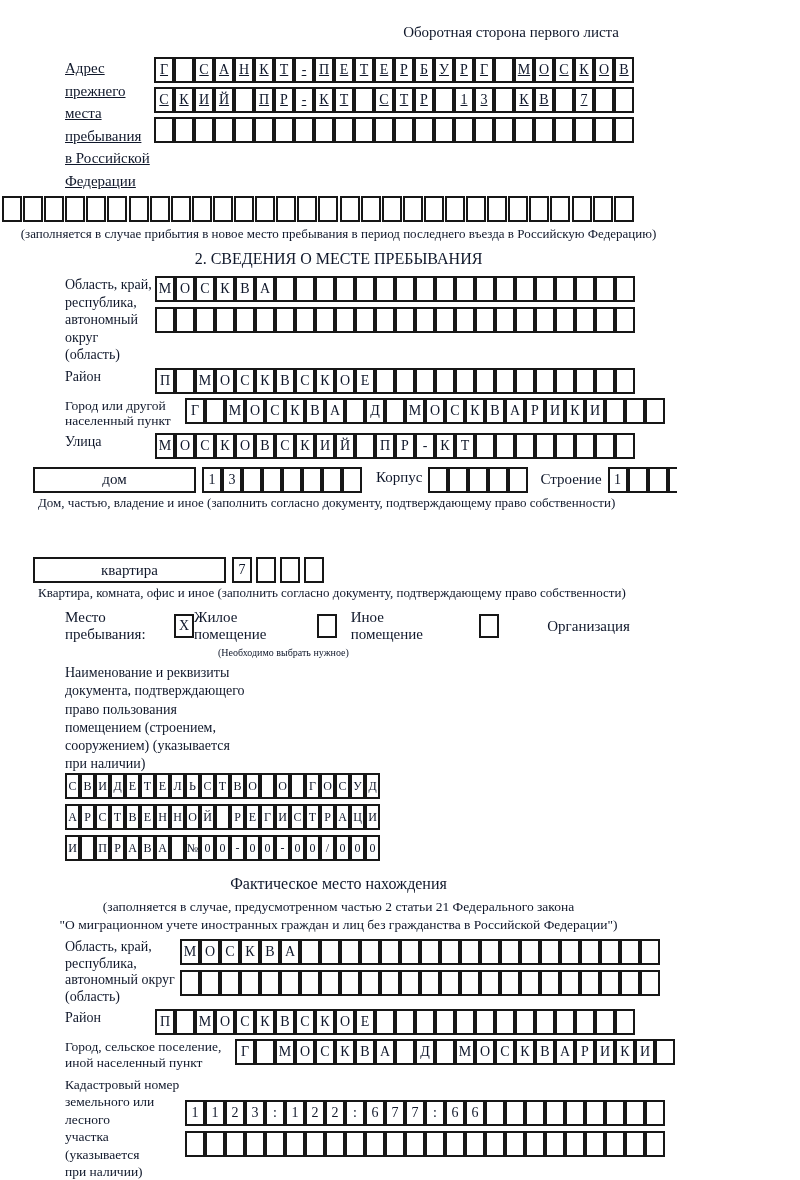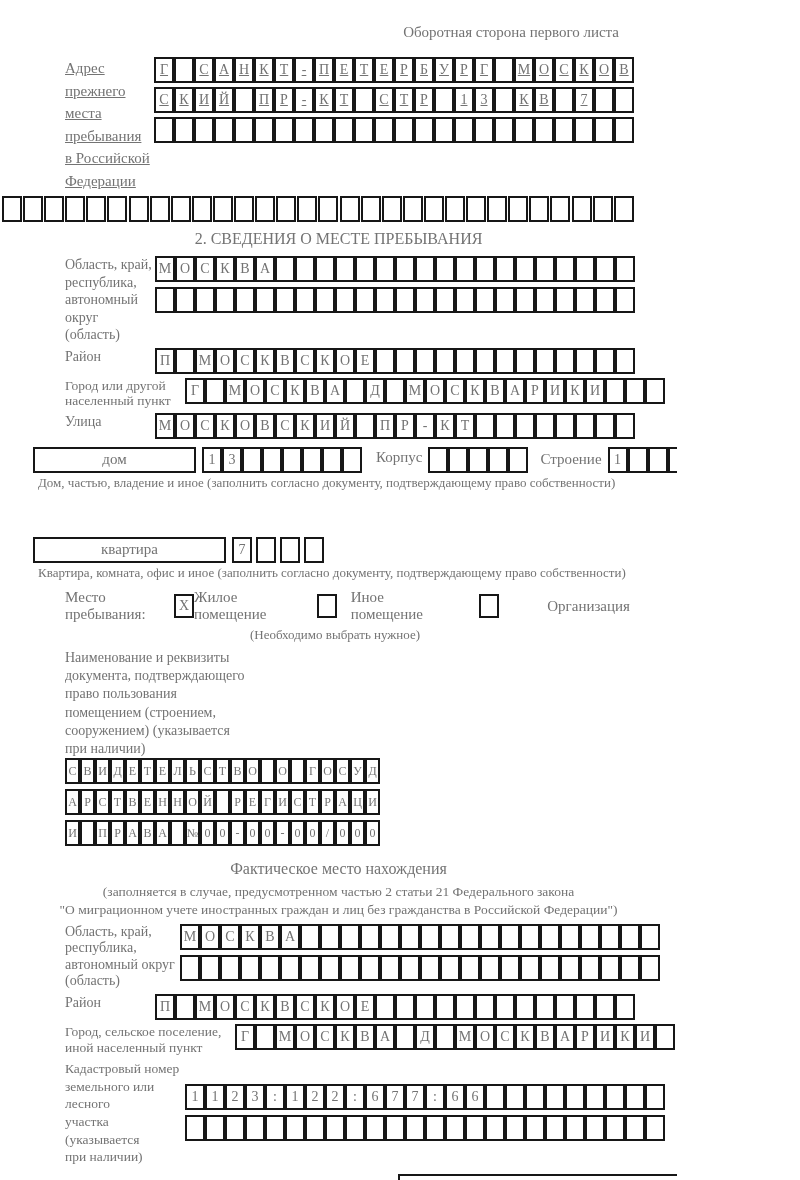--- a/index.html
+++ b/index.html
@@ -1,19 +1,19 @@
 <!DOCTYPE html>
 <html><head>
 <meta charset="utf-8">
 <style>
   * { box-sizing: border-box; }
   html,body { margin:0; padding:0; background:#fff; }
   .page {
     position:relative; width:677px; height:1180px; overflow:hidden;
-    background:#fff; color:#737373;
+    background:#fff; color:#0f172a;
     font-family:"Liberation Serif", serif;
   }
   .header-note { text-align:right; padding:24px 58px 0 0; font-size:15px; }
 
   
   .boxrow { display:flex; justify-content:space-between; width:100%; }
   .cbox {
     width:20px; height:26px; border:2px solid #171717; background:#fff;
     display:flex; align-items:center; justify-content:center;
     font-size:14px; line-height:1; flex:0 0 auto;
@@ -53,21 +53,21 @@
   .g5 { width:116px; }
   .g4 { width:92px;  }
   .inlbl { font-size:15px; flex:0 0 auto; }
 
   
   .mestorow { display:flex; align-items:center; padding:6px 47px 0 65px; font-size:15px; }
   .cb {
     width:20px; height:24px; border:2px solid #171717; display:flex;
     align-items:center; justify-content:center; font-size:14px; flex:0 0 auto;
   }
-  .note-mesto { font-size:13px; padding:4px 4px 2px 218px;margin-left:32px; }
+  .note-mesto { font-size:10px; padding:4px 4px 2px 218px; }
 
   
   .stampbox { margin:4px 0 0 398px; width:362px; height:172px; border:2px solid #171717; }
 
   .mt24 { margin-top:24px; }
 </style>
 </head>
 <body>
 
 <div class="page">
@@ -187,20 +187,21 @@
         <span class="cbox"></span>
         <span class="cbox"></span>
         <span class="cbox"></span>
         <span class="cbox"></span>
         <span class="cbox"></span>
         <span class="cbox"></span>
         <span class="cbox"></span>
         <span class="cbox"></span>
       </div>
   </div>
+  <div class="note-c">(заполняется в случае прибытия в новое место пребывания в период последнего въезда в Российскую Федерацию)</div>
 
   <div class="title-c">2. СВЕДЕНИЯ О МЕСТЕ ПРЕБЫВАНИЯ</div>
 
   <div class="frow">
     <div class="lbl lw90">Область, край,
 республика,
 автономный
 округ (область)</div>
     <div class="boxcol">
       <div class="boxrow">

